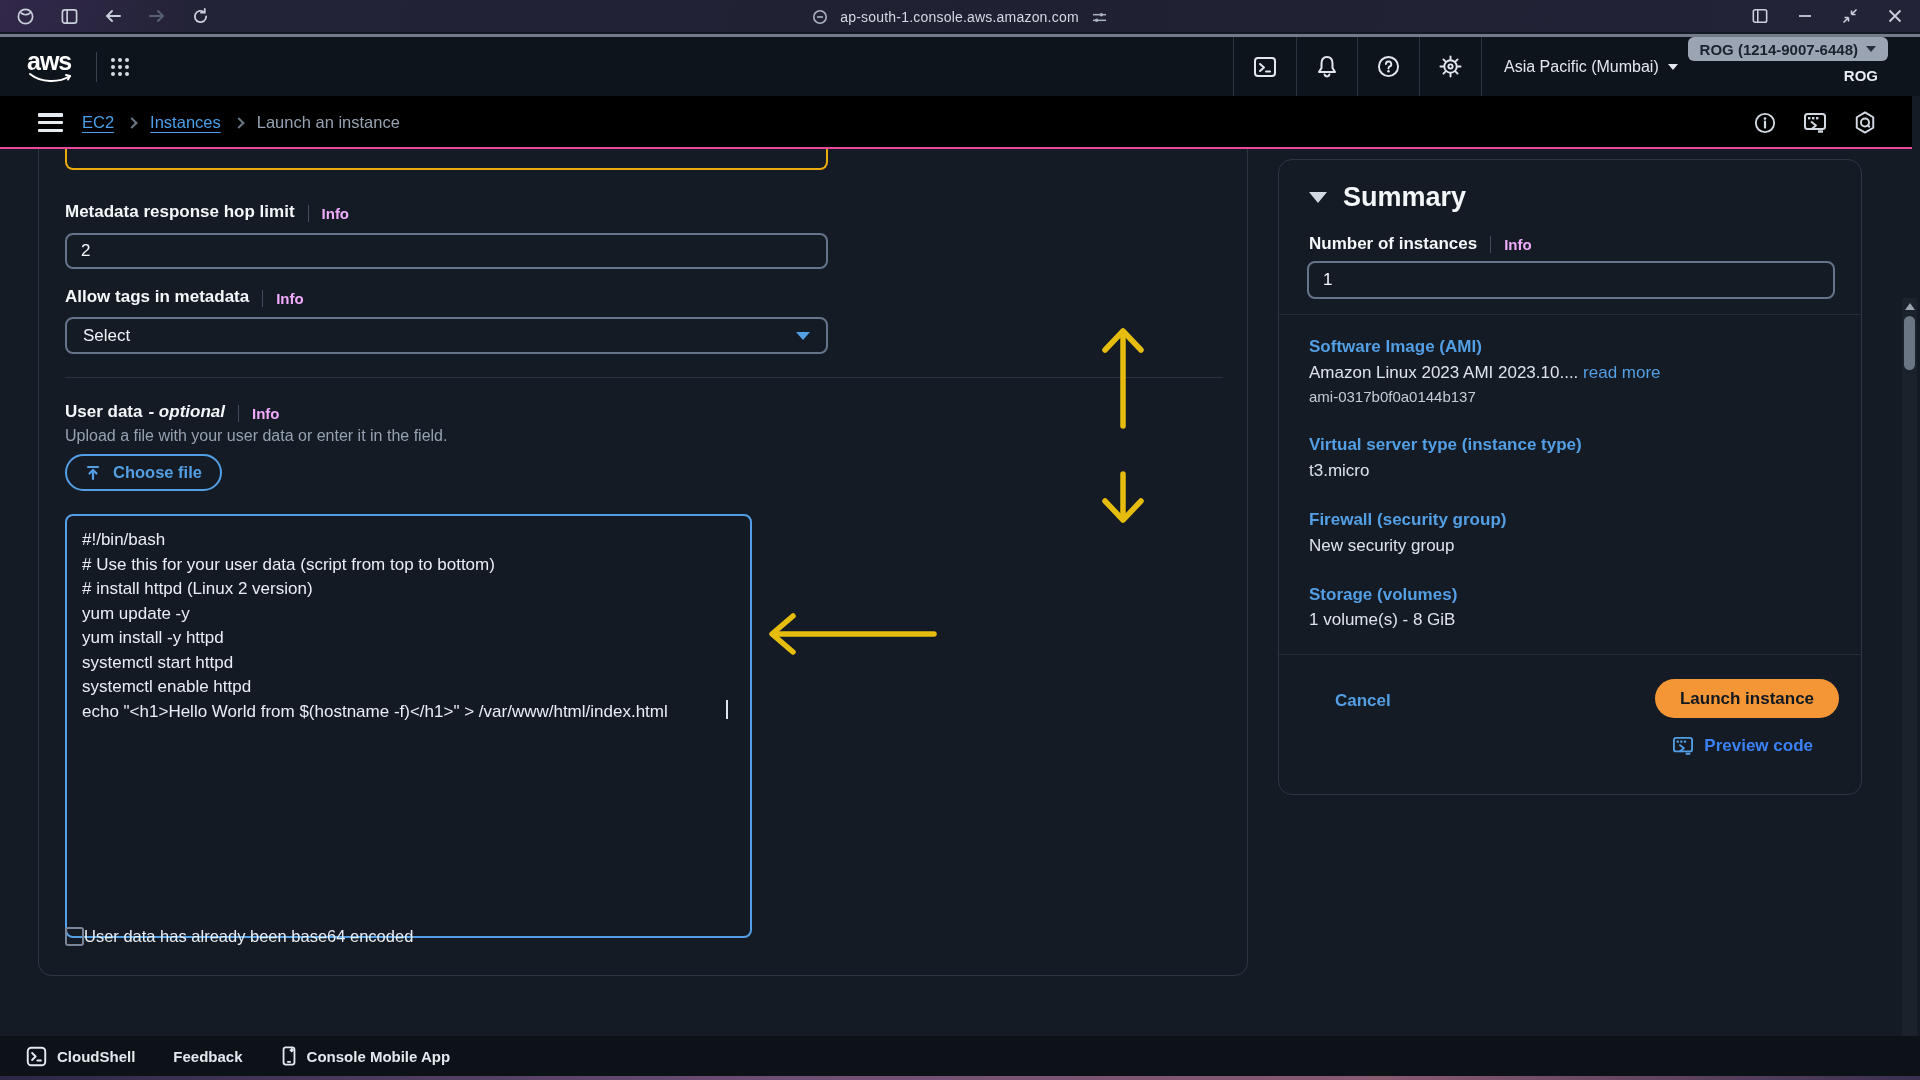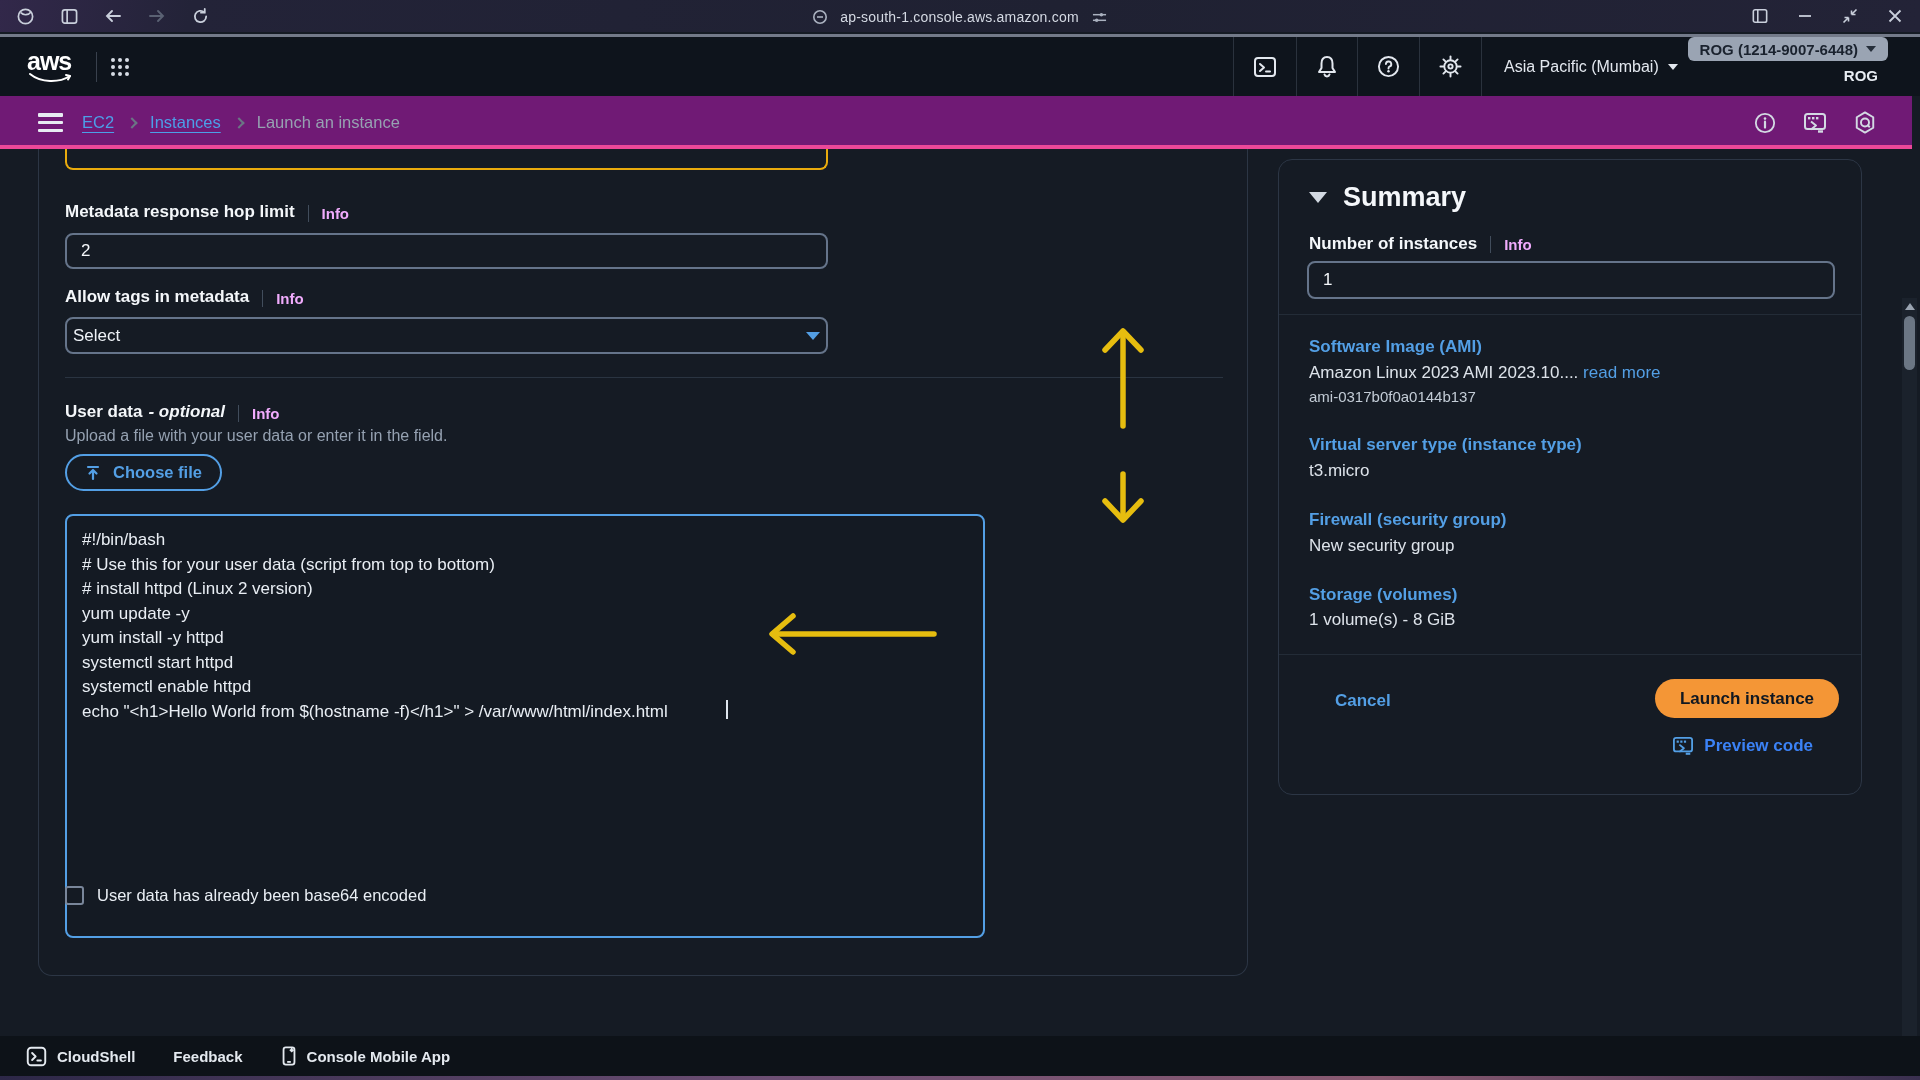--- a/index.html
+++ b/index.html
@@ -40,21 +40,21 @@
   .region-wrap { display:flex; align-items:center; gap:9px; padding:0 22px; font-size:16px; color:#e3e8ef; }
   .rog-badge { position:absolute; right:32px; top:0px; height:24px; padding:0 12px;
     background:#9aa4b3; color:#1a222e; font-weight:bold; font-size:15px; border-radius:6px;
     display:flex; align-items:center; gap:8px; }
   .rog-short { position:absolute; right:42px; top:30px; font-size:15px; font-weight:bold; color:#e8edf3; }
 
   .caret { width:0; height:0; border-left:5px solid transparent; border-right:5px solid transparent; border-top:6px solid currentColor; display:inline-block; }
   .caret-lg { border-left:7px solid transparent; border-right:7px solid transparent; border-top:8px solid currentColor; }
 
   
-  .bc-bar { position:absolute; top:96px; left:0; right:8px; height:53px; background:#701a75; border-bottom:4px solid #ec4899; }
+  .bc-bar { position:absolute; top:96px; left:0; right:8px; height:53px; background:#000000; border-bottom:2px solid #ec4899; }
   .hamburger { position:absolute; left:38px; top:17px; width:25px; height:19px; display:flex; flex-direction:column; justify-content:space-between; }
   .hamburger div { height:3.5px; background:#e7ecf2; border-radius:1px; }
   .bc-items { position:absolute; left:82px; top:0; height:53px; display:flex; align-items:center; gap:14px; font-size:16.5px; }
   .bc-link { color:#4c9fe8; text-decoration:underline; text-underline-offset:4px; }
   .bc-current { color:#96a2b1; }
   .bc-chev { width:8px; height:8px; border-right:2px solid #6b7685; border-top:2px solid #6b7685; transform:rotate(45deg); }
   .bc-icons { position:absolute; right:36px; top:0; height:53px; display:flex; align-items:center; gap:27px; color:#d3dae3; }
 
   
   .content { position:absolute; top:149px; left:0; right:0; height:887px; background:#151b24; }
@@ -68,33 +68,33 @@
   .field-label-row { position:absolute; left:26px; display:flex; align-items:flex-end; }
   .field-label { font-size:17px; font-weight:bold; color:#f4f7fa; }
   .opt { font-style:italic; margin-left:6px; }
   .vbar { width:1px; height:17px; background:#414d5c; margin:0 13px; }
   .info-link { color:#f0abfc; font-weight:bold; font-size:15px; }
 
   .aws-input { background:transparent; border:2px solid #65748a; border-radius:8px;
     color:#f4f7fa; font-size:17px; padding:0 14px; font-family:"Liberation Sans", sans-serif; outline:none; }
   .in-hop { position:absolute; left:26px; top:84px; width:763px; height:36px; }
   .select-box { position:absolute; left:26px; top:168px; width:763px; height:37px;
-    border:2px solid #65748a; border-radius:8px; display:flex; align-items:center; padding:0 6px; font-size:17px; color:#eef2f7; }
+    border:2px solid #65748a; border-radius:8px; display:flex; align-items:center; padding:0 16px; font-size:17px; color:#eef2f7; }
   .select-caret { margin-left:auto; color:#539fe5; }
   .form-div { position:absolute; left:26px; top:228px; width:1158px; height:1px; background:#2a3441; }
 
   .ud-desc { position:absolute; left:26px; top:278px; font-size:16px; color:#95a1b1; }
   .choose-btn { position:absolute; left:26px; top:305px; height:37px; padding:0 18px;
     border:2px solid #539fe5; border-radius:19px; background:transparent;
     color:#539fe5; font-weight:bold; font-size:16.5px; display:inline-flex; align-items:center; gap:12px; cursor:pointer; font-family:"Liberation Sans", sans-serif;}
-  .ud-text { position:absolute; left:26px; top:365px; width:920px; height:424px;
+  .ud-text { position:absolute; left:26px; top:365px; width:687px; height:424px;
     border:2px solid #539fe5; border-radius:8px; padding:12px 15px;
     font-size:17px; line-height:24.5px; color:#e9eef4; white-space:pre-wrap; background:#141a23; }
   .text-cursor { position:absolute; left:663px; top:188px; width:2px; height:19px; background:#dfe6ee; }
-  .cb-row { position:absolute; left:26px; top:737px; display:flex; align-items:center; gap:13px; }
+  .cb-row { position:absolute; left:26px; top:778px; display:flex; align-items:center; }
   .checkbox { width:19px; height:19px; border:2px solid #79869a; border-radius:3px; background:transparent; }
   .cb-label { font-size:16.5px; color:#e9eef4; }
 
   
   .summary { position:absolute; left:1278px; top:10px; width:584px; height:636px;
     border:1px solid #2c3645; border-radius:14px; background:#151b24; }
   .sum-head { position:absolute; left:30px; top:22px; display:flex; align-items:center; gap:16px; }
   .sum-tri { width:0;height:0;border-left:9px solid transparent;border-right:9px solid transparent;border-top:11px solid #d2d9e2; }
   .sum-title { font-size:27px; font-weight:bold; color:#f4f7fa; }
   .sum-noi-label { position:absolute; left:30px; top:74px; display:flex; align-items:center; }

